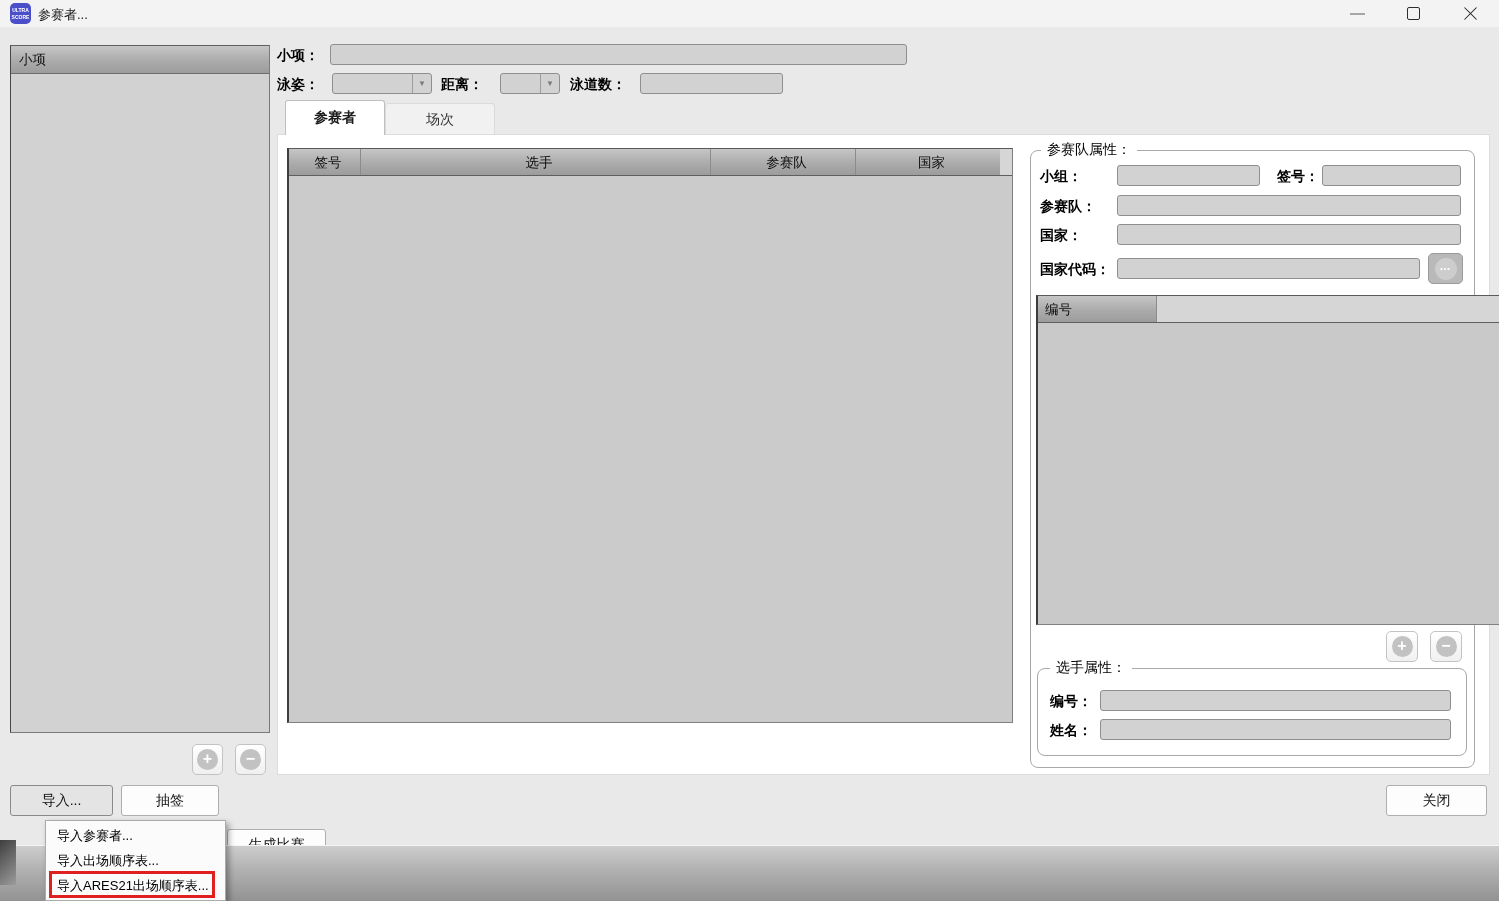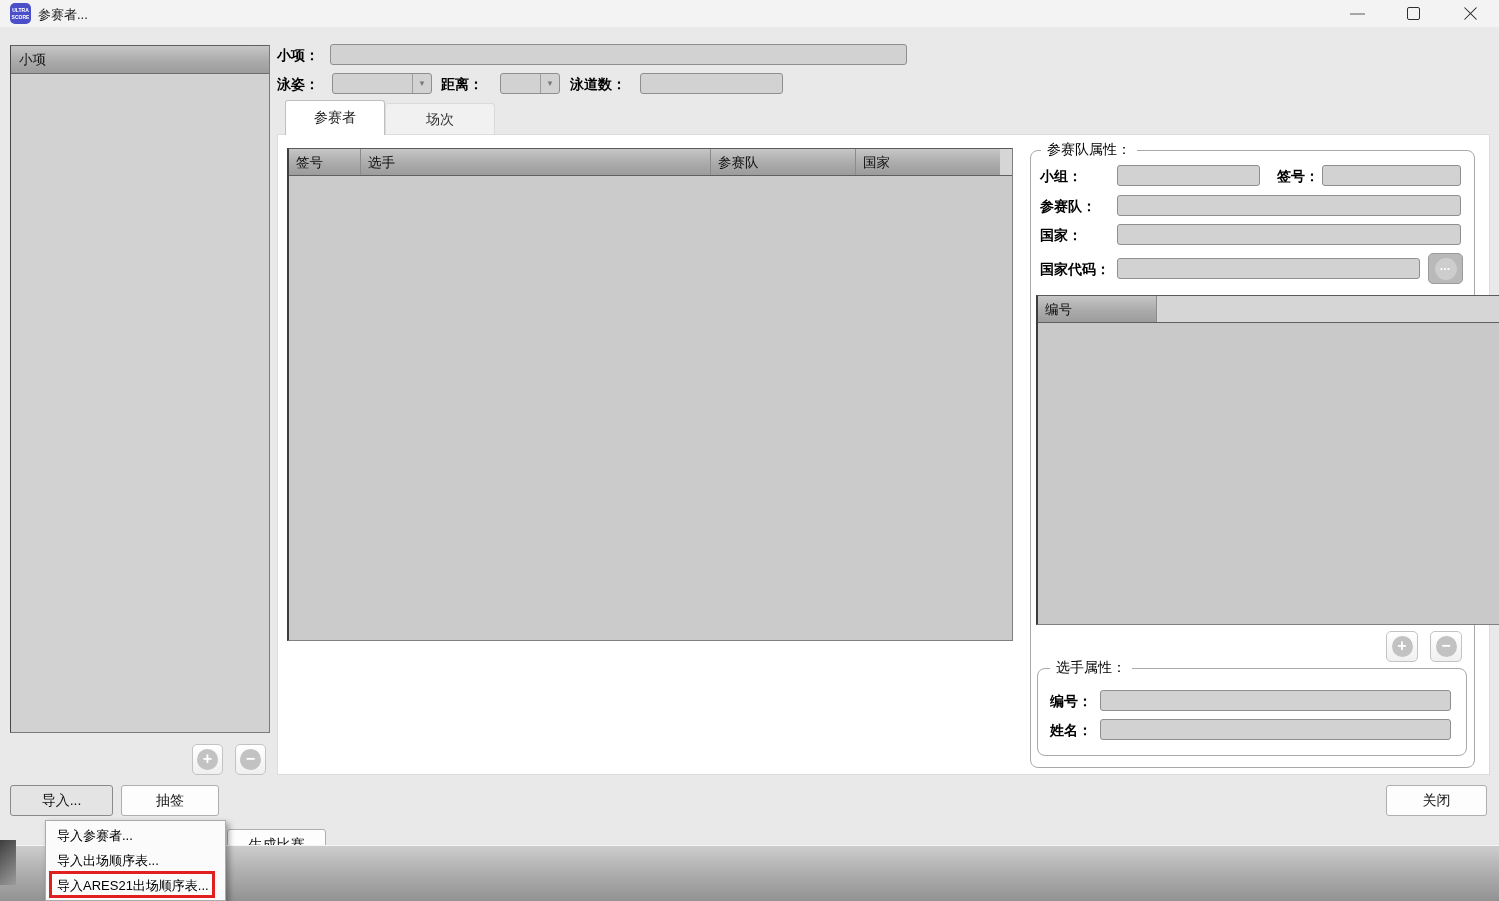--- a/index.html
+++ b/index.html
@@ -39,29 +39,29 @@
                border:1px solid #7a7a7a; border-left-color:#474747; border-top-color:#606060; background:#d2d2d2; }
   .left-list .hdr { height:28px; border-bottom:1px solid #6e6e6e; font-size:13.5px; color:#111;
                     padding:5px 0 0 8px; }
 
   
   
 
   
   .tab { position:absolute; font-size:14px; color:#1c1c1c; text-align:center; cursor:pointer; }
   .tab-active { left:285px; top:100px; width:100px; height:35px; background:#fff;
-                border:1px solid #bfbfbf; border-bottom:none; border-radius:3px 3px 0 0; line-height:33px; z-index:3; }
+                border:1px solid #bfbfbf; border-bottom:none; border-radius:3px 3px 0 0; line-height:33px; z-index:3;font-weight:bold; }
   .tab-inactive { left:385px; top:103px; width:110px; height:32px; background:#f1f1f1;
                   border:1px solid #dadada; border-bottom:none; border-radius:3px 3px 0 0; line-height:30px; color:#333; }
   .content-panel { position:absolute; left:277px; top:134px; width:1213px; height:641px;
                    background:#ffffff; border:1px solid #dcdcdc; z-index:1; }
 
   
-  .main-table { position:absolute; left:287px; top:148px; width:726px; height:493px; z-index:2;
-                border:1px solid #808080; border-left:2px solid #3d3d3d; border-top-color:#5a5a5a; background:#cbcbcb; }
+  .main-table { position:absolute; left:287px; top:148px; width:726px; height:575px; z-index:2;
+                border:1px solid #808080; border-left:2px solid #3d3d3d; border-top-color:#5a5a5a; background:#cbcbcb;text-align:center; }
   .mt-header { display:flex; height:27px; border-bottom:1px solid #5f5f5f; }
   .mt-header .th { font-size:13.5px; color:#0c0c0c; padding:5px 0 0 7px; border-right:1px solid #8b8b8b; }
   .mt-header .th-fill { flex:1; background:#d6d6d6; }
 
   
   .groupbox { position:absolute; border:1px solid #a8a8a8; border-radius:8px; background:transparent; }
   .legend { position:absolute; top:-10px; background:#ffffff; padding:0 6px; font-size:14px; color:#000; white-space:nowrap; }
 
   
   .right-table { position:absolute; left:1036px; top:295px; width:498px; height:330px; z-index:2;

